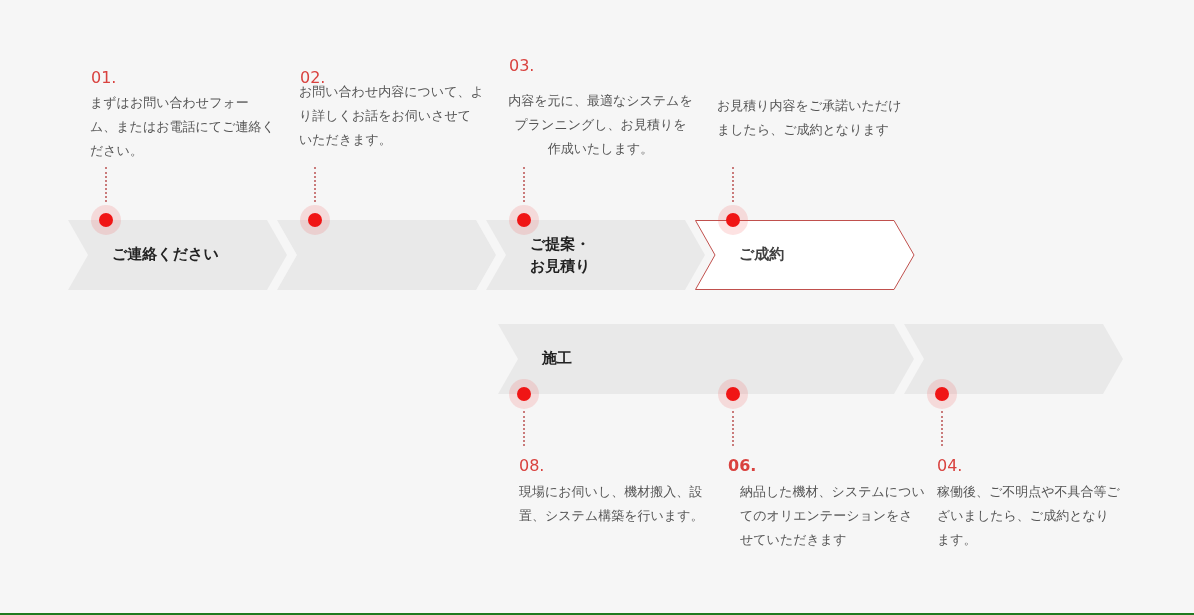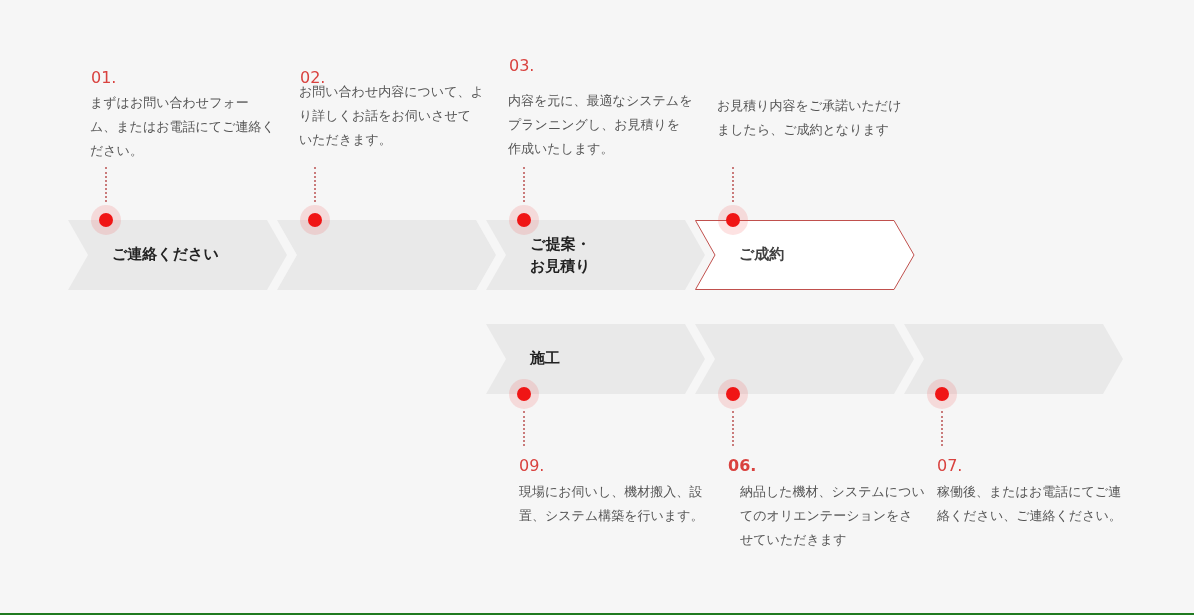--- a/index.html
+++ b/index.html
@@ -59,54 +59,54 @@
   <div class="arrow" style="left:0; top:220px;">
     <svg width="220" height="70">
         <polygon points="0,0 199,0 219,35 199,70 0,70 20,35" fill="#e9e9e9"></polygon>
       </svg>
   </div>
   <div class="dot" style="top:205px;"></div>
 </div>
 
 <div class="step" style="left:486px; top:0;">
   <span class="num" style="top:56px;">03.</span>
-  <div class="desc" style="top:89px;">内容を元に、最適なシステムをプランニングし、お見積りを作成いたします。</div>
+  <div class="desc" style="top:89px;text-align:center;">内容を元に、最適なシステムをプランニングし、お見積りを作成いたします。</div>
   <div class="dotted" style="top:167px;"></div>
   <div class="arrow" style="left:0; top:220px;">
     <svg width="220" height="70">
         <polygon points="0,0 199,0 219,35 199,70 0,70 20,35" fill="#e9e9e9"></polygon>
       </svg>
-    <div class="arrow-label" style="top:13px;text-align:right;">ご提案・
+    <div class="arrow-label" style="top:13px;">ご提案・
 お見積り</div>
   </div>
   <div class="dot" style="top:205px;"></div>
 </div>
 
 <div class="step" style="left:695px; top:0;">
   <div class="desc" style="top:94px;">お見積り内容をご承諾いただけましたら、ご成約となります</div>
   <div class="dotted" style="top:167px;"></div>
   <div class="arrow" style="left:0; top:220px;">
     <svg width="222" height="72">
         <polygon points="0.5,0.5 199,0.5 219,35 199,69.5 0.5,69.5 20,35" fill="#ffffff" stroke="#c0504d" stroke-width="1"></polygon>
       </svg>
     <div class="arrow-label active" style="top:23px;">ご成約</div>
   </div>
   <div class="dot" style="top:205px;"></div>
 </div>
 
 <div class="step" style="left:486px; top:0;">
-  <div class="arrow" style="left:0; top:324px;">
+  <div class="arrow" style="left:12px; top:324px;">
     <svg width="220" height="70">
         <polygon points="0,0 199,0 219,35 199,70 0,70 20,35" fill="#e9e9e9"></polygon>
       </svg>
     <div class="arrow-label" style="top:23px;">施工</div>
   </div>
   <div class="dot" style="top:379px;"></div>
   <div class="dotted" style="top:411px;"></div>
-  <span class="num" style="top:456px; left:33px;">09.</span>
+  <span class="num" style="top:456px; left:33px;">08.</span>
   <div class="desc" style="top:480px; left:33px;">現場にお伺いし、機材搬入、設置、システム構築を行います。</div>
 </div>
 
 <div class="step" style="left:695px; top:0;">
   <div class="arrow" style="left:0; top:324px;">
     <svg width="220" height="70">
         <polygon points="0,0 199,0 219,35 199,70 0,70 20,35" fill="#e9e9e9"></polygon>
       </svg>
   </div>
   <div class="dot" style="top:379px;"></div>
@@ -116,17 +116,17 @@
 </div>
 
 <div class="step" style="left:904px; top:0;">
   <div class="arrow" style="left:0; top:324px;">
     <svg width="220" height="70">
         <polygon points="0,0 199,0 219,35 199,70 0,70 20,35" fill="#e9e9e9"></polygon>
       </svg>
   </div>
   <div class="dot" style="top:379px;"></div>
   <div class="dotted" style="top:411px;"></div>
-  <span class="num" style="top:456px; left:33px;">07.</span>
-  <div class="desc" style="top:480px; left:33px;">稼働後、またはお電話にてご連絡ください、ご連絡ください。</div>
+  <span class="num" style="top:456px; left:33px;">04.</span>
+  <div class="desc" style="top:480px; left:33px;">稼働後、ご不明点や不具合等ございましたら、ご成約となります。</div>
 </div>
 
 <div class="bottom-line"></div>
 
 </body></html>

